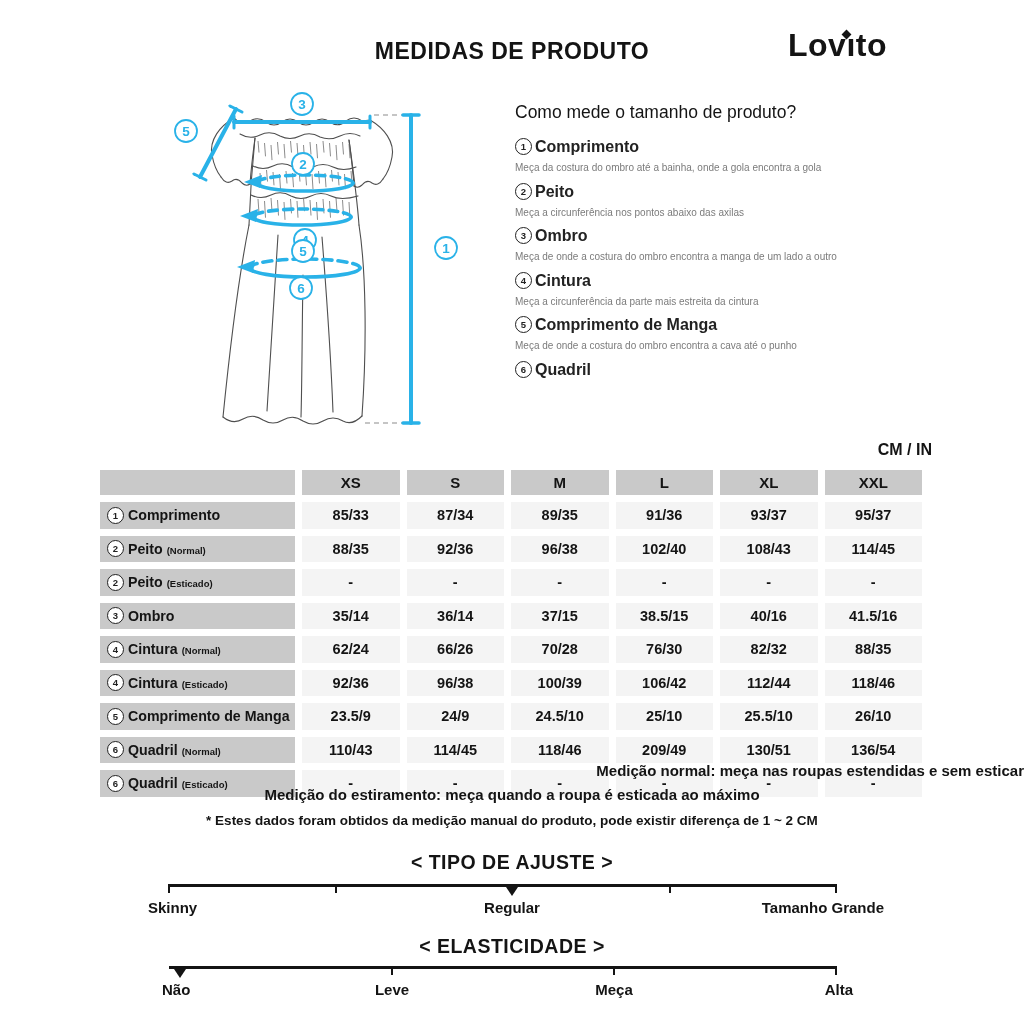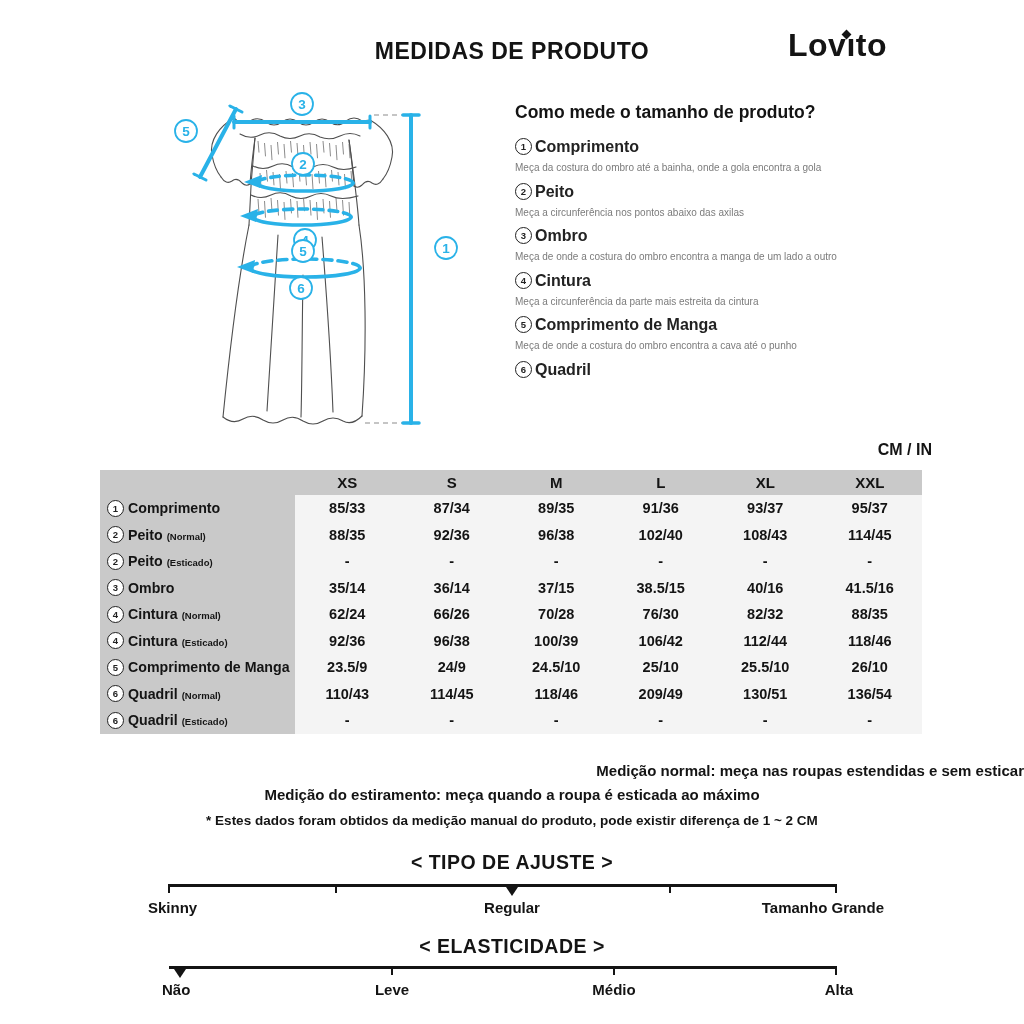--- a/index.html
+++ b/index.html
@@ -9,30 +9,30 @@
   }
   .abs{position:absolute;}
 
   
   .page-title{left:0;right:0;top:38px;text-align:center;font-size:23px;font-weight:700;letter-spacing:.5px;}
   .brand{left:788px;top:27px;font-size:32px;font-weight:700;letter-spacing:.5px;}
   .brand .dot{position:absolute;width:7px;height:7px;background:#141414;transform:rotate(45deg);left:55px;top:4px;}
 
   
   .howto{left:515px;top:102px;width:424px;}
-  .howto-heading{font-size:17.5px;font-weight:700;margin-bottom:13px;}
+  .howto-heading{font-size:17.5px;font-weight:400;margin-bottom:13px;}
   .howto-label{display:flex;align-items:center;gap:3px;font-size:16px;font-weight:700;margin:2px 0 2px 0;line-height:21px;color:#222;}
   .howto-desc{font-size:10px;color:#7b7b7b;line-height:18.5px;margin-bottom:3px;}
   .circle-num{display:inline-flex;align-items:center;justify-content:center;width:15px;height:15px;
     border:1.2px solid #222;border-radius:50%;font-size:9.5px;font-weight:700;flex:0 0 auto;color:#222;background:#fff;}
   .units{right:92px;top:441px;font-size:16px;font-weight:700;}
 
   
   .size-table{left:100px;top:470px;width:822px;display:grid;
-    grid-template-columns:195px repeat(6,1fr);gap:0;}
+    grid-template-columns:195px repeat(6,1fr);gap:7px;}
   .cell{display:flex;align-items:center;justify-content:center;}
   .hdr{background:#c9c9c9;height:25px;font-size:15px;font-weight:700;}
   .rowlbl{background:#c9c9c9;height:26.5px;justify-content:flex-start;padding-left:7px;gap:4px;font-size:14.2px;font-weight:700;}
   .rowlbl .sub{font-size:9.5px;margin-top:3px;font-weight:700;}
   .val{background:#f4f4f4;height:26.5px;font-size:14.5px;font-weight:700;}
 
   
   .note1{left:0;right:0;top:762px;text-align:right;font-size:15px;font-weight:700;}
   .note2{left:0;right:0;top:786px;text-align:center;font-size:15px;font-weight:700;}
   .note3{left:0;right:0;top:813px;text-align:center;font-size:13.5px;font-weight:700;}
@@ -350,15 +350,15 @@
 
 <div class="abs scale-heading" style="top:935px">&lt; ELASTICIDADE &gt;</div>
 <div>
   <div class="abs scale-line" style="left:169px;top:966px;width:668px"></div>
   <div class="abs tick" style="left:391px;top:966px"></div>
   <div class="abs tick" style="left:613px;top:966px"></div>
   <div class="abs tick" style="left:835px;top:966px"></div>
   <div class="abs tri" style="left:172px;top:966px"></div>
   <span class="abs scale-label" style="left:162px;top:981px">Não</span>
   <span class="abs scale-label ctr" style="left:392px;top:981px">Leve</span>
-  <span class="abs scale-label ctr" style="left:614px;top:981px">Médio</span>
+  <span class="abs scale-label ctr" style="left:614px;top:981px">Meça</span>
   <span class="abs scale-label" style="right:171px;top:981px">Alta</span>
 </div>
 
 </body></html>

